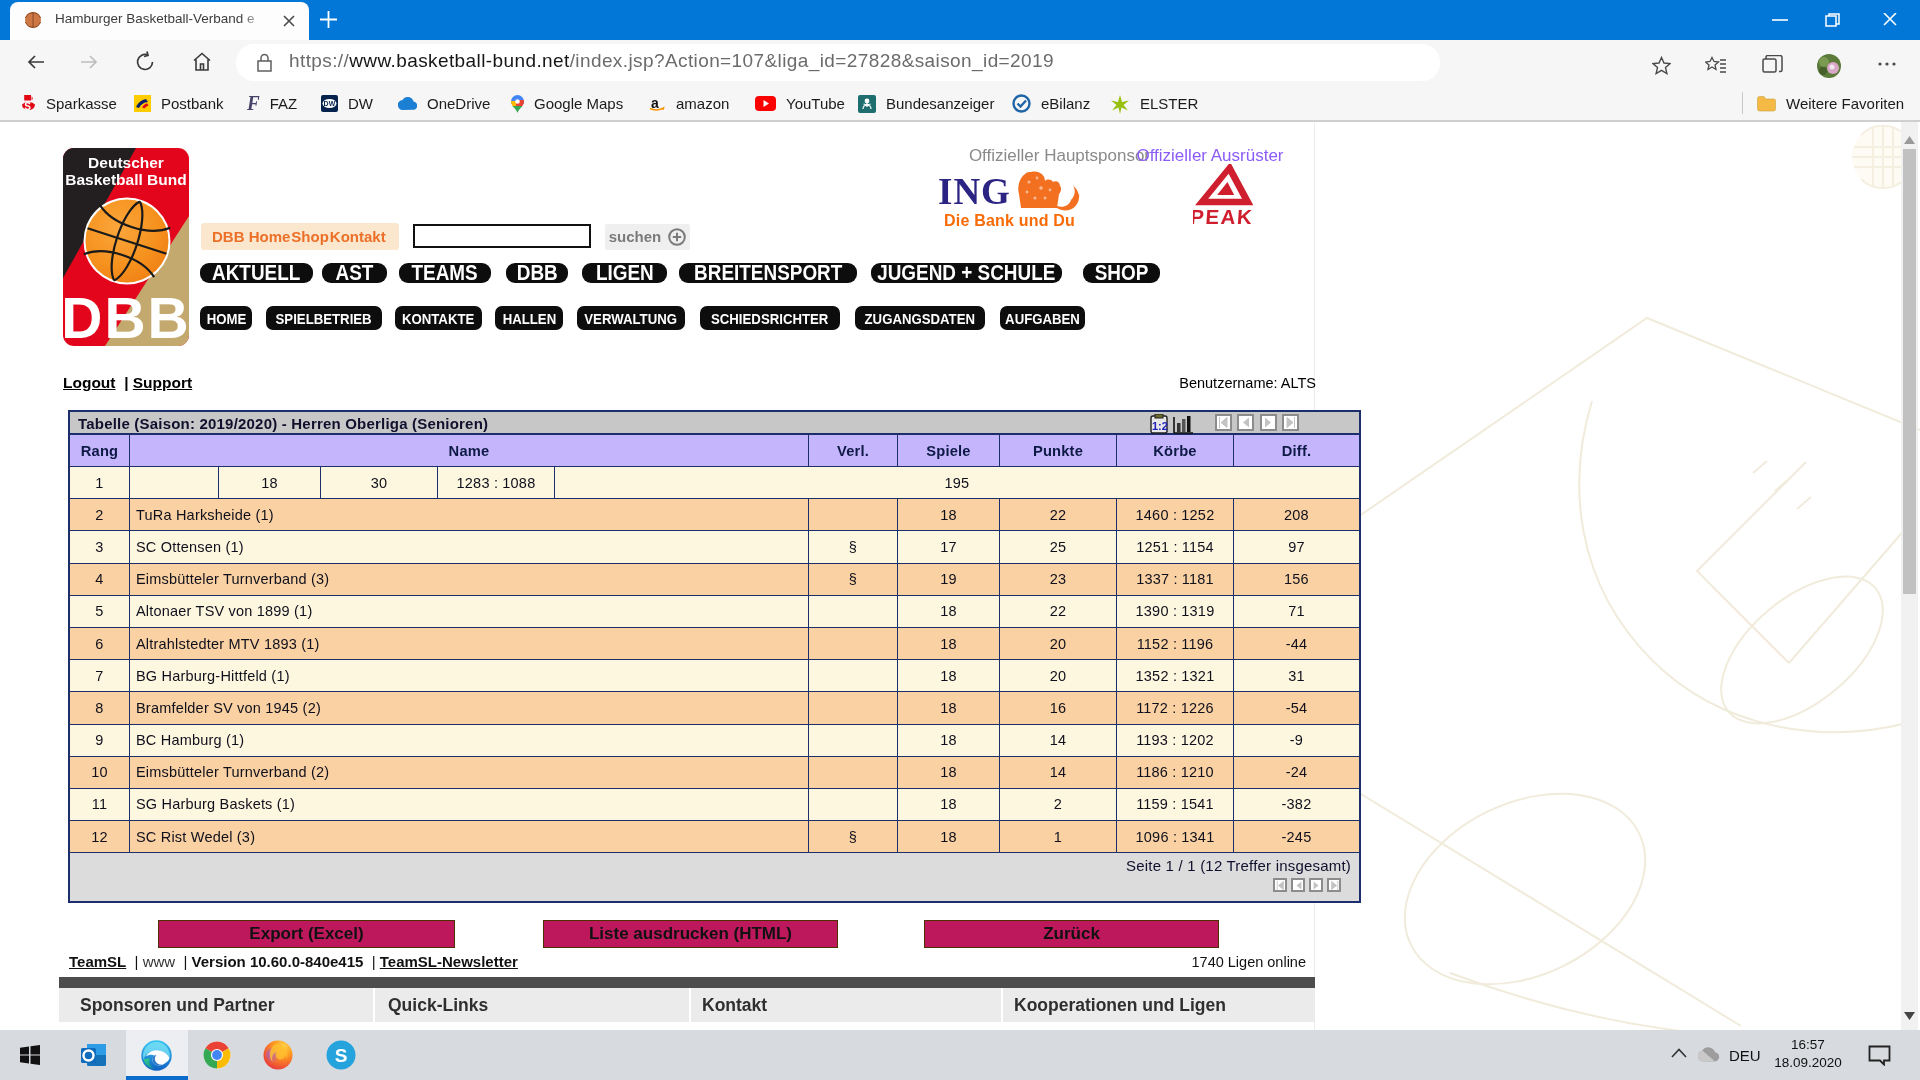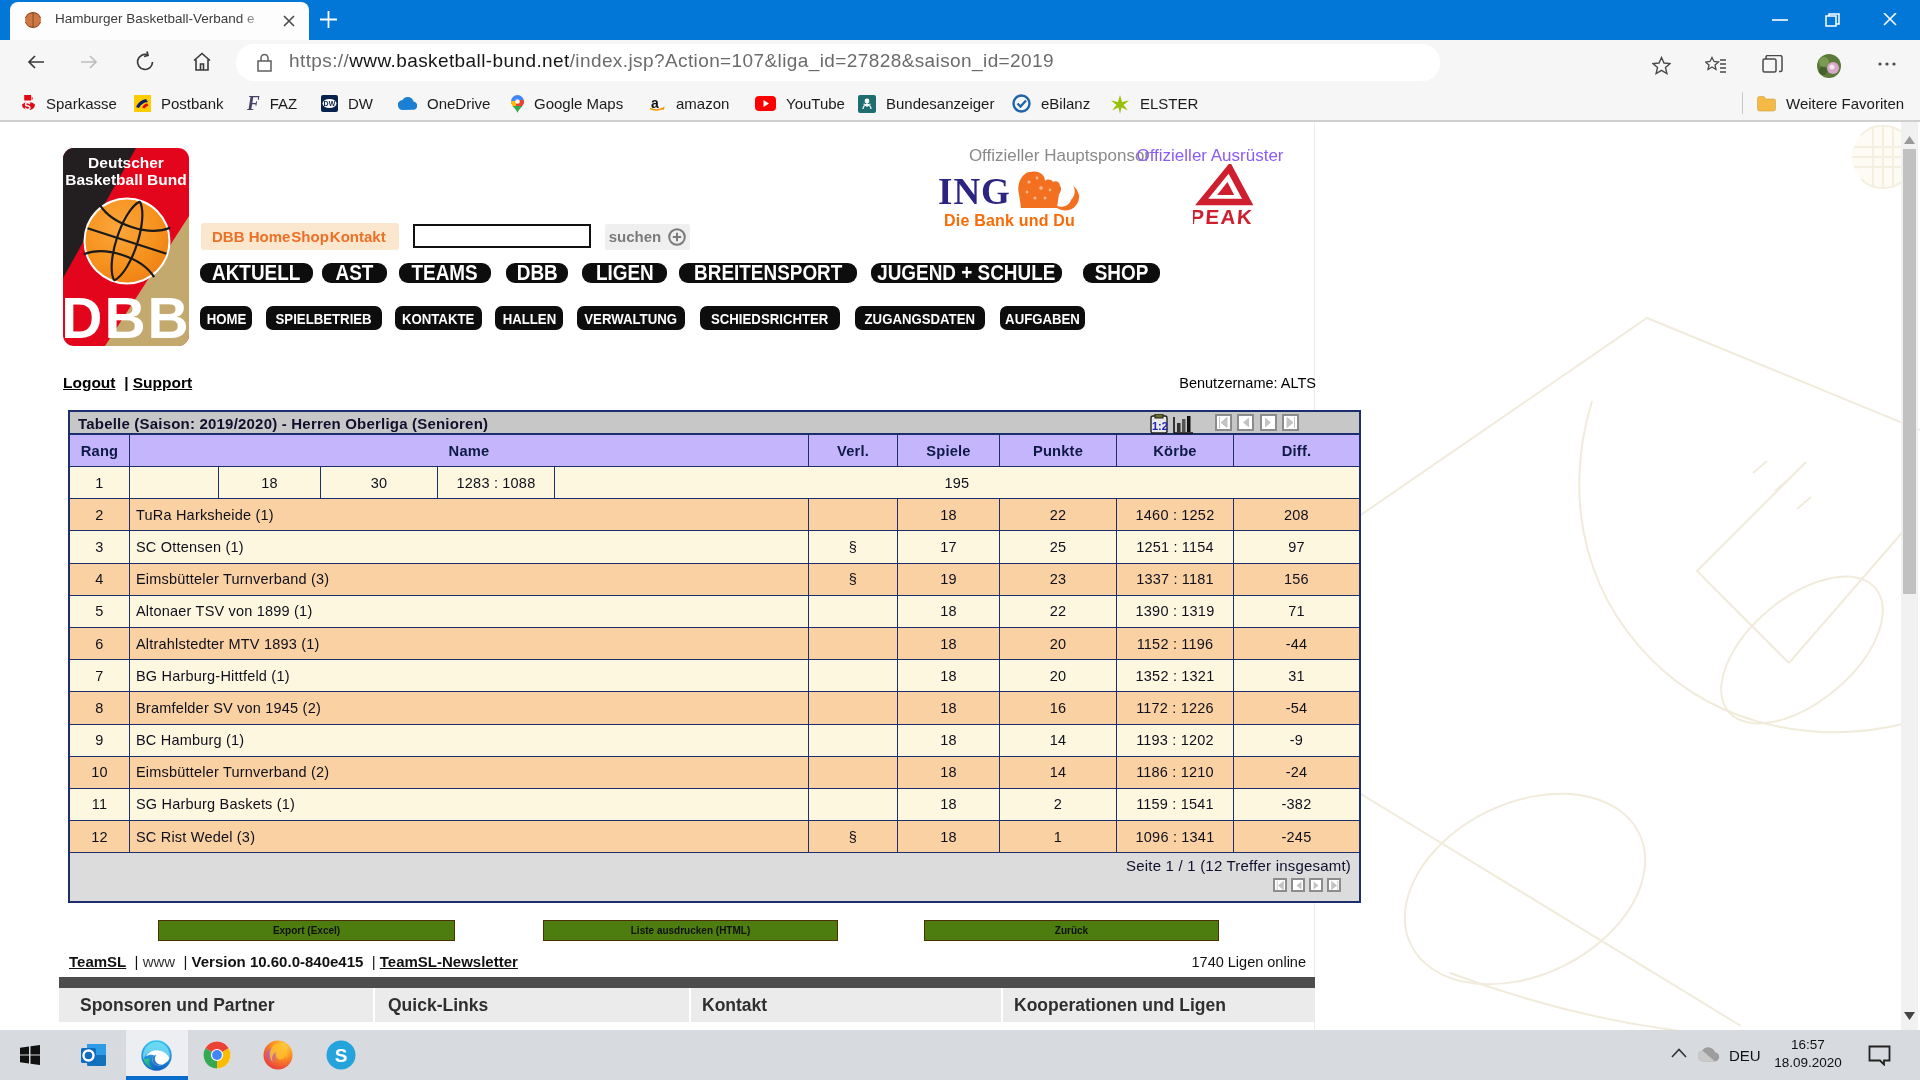--- a/index.html
+++ b/index.html
@@ -24,21 +24,21 @@
 #dbbtable{left:68px;top:409.5px;width:1293px;border:2px solid #1c2e6b;background:#fff}
 #ttitle{height:23.5px;background:#c7c7c7;position:relative;border-bottom:2px solid #1c2e6b}
 .trow{display:flex;border-top:1px solid #1c2e6b;height:32.2px;font-size:14.5px;color:#10101c;letter-spacing:.2px}
 .trow>div{border-right:1px solid #1c2e6b;display:flex;align-items:center;justify-content:center}
 .trow>div:last-child{border-right:none}
 .c1{width:60px}.c2{width:679px;justify-content:flex-start !important;padding-left:6px}.c3{width:89px}.c4{width:102px}.c5{width:117px}.c6{width:117px}.c7{flex:1}
 #thead{height:31px;border-top:none;font-weight:bold;background:#c4b5fd;color:#0e1a45;font-size:14.7px}
 .rowa{background:#fdf7e0}.rowb{background:#f9d1a3}
 #tfoot{height:48.5px;background:#dcdcdc;position:relative;border-top:1px solid #1c2e6b}
 .pgbtn{position:absolute;width:17px;height:17px;background:#fff;border:2px solid #8c8c8c;display:flex;align-items:center;justify-content:center}
-.exbtn{position:absolute;top:920px;height:21px;background:#4d7c0f;border:1px solid #4d3000;font-weight:bold;font-size:10px;color:#111;display:flex;align-items:center;justify-content:center}
+.exbtn{position:absolute;top:920px;height:28px;background:#be185d;border:1px solid #4d3000;font-weight:bold;font-size:17px;color:#111;display:flex;align-items:center;justify-content:center}
 .ftsep{position:absolute;top:988px;width:2px;height:34px;background:#fff}
 </style></head>
 <body>
 
 <div id="titlebar" class="a"></div>
 <div id="tab" class="a"></div>
 <svg class="a" style="left:24px;top:11px" width="18" height="18" viewBox="0 0 18 18">
  <circle cx="9" cy="9" r="8" fill="#cd7745"></circle>
  <path d="M1.5 7 A8 8 0 0 1 16.5 7 M1.5 11 A8 8 0 0 0 16.5 11 M9 1 V17" stroke="#8a4a28" stroke-width="1" fill="none"></path>
 </svg>

